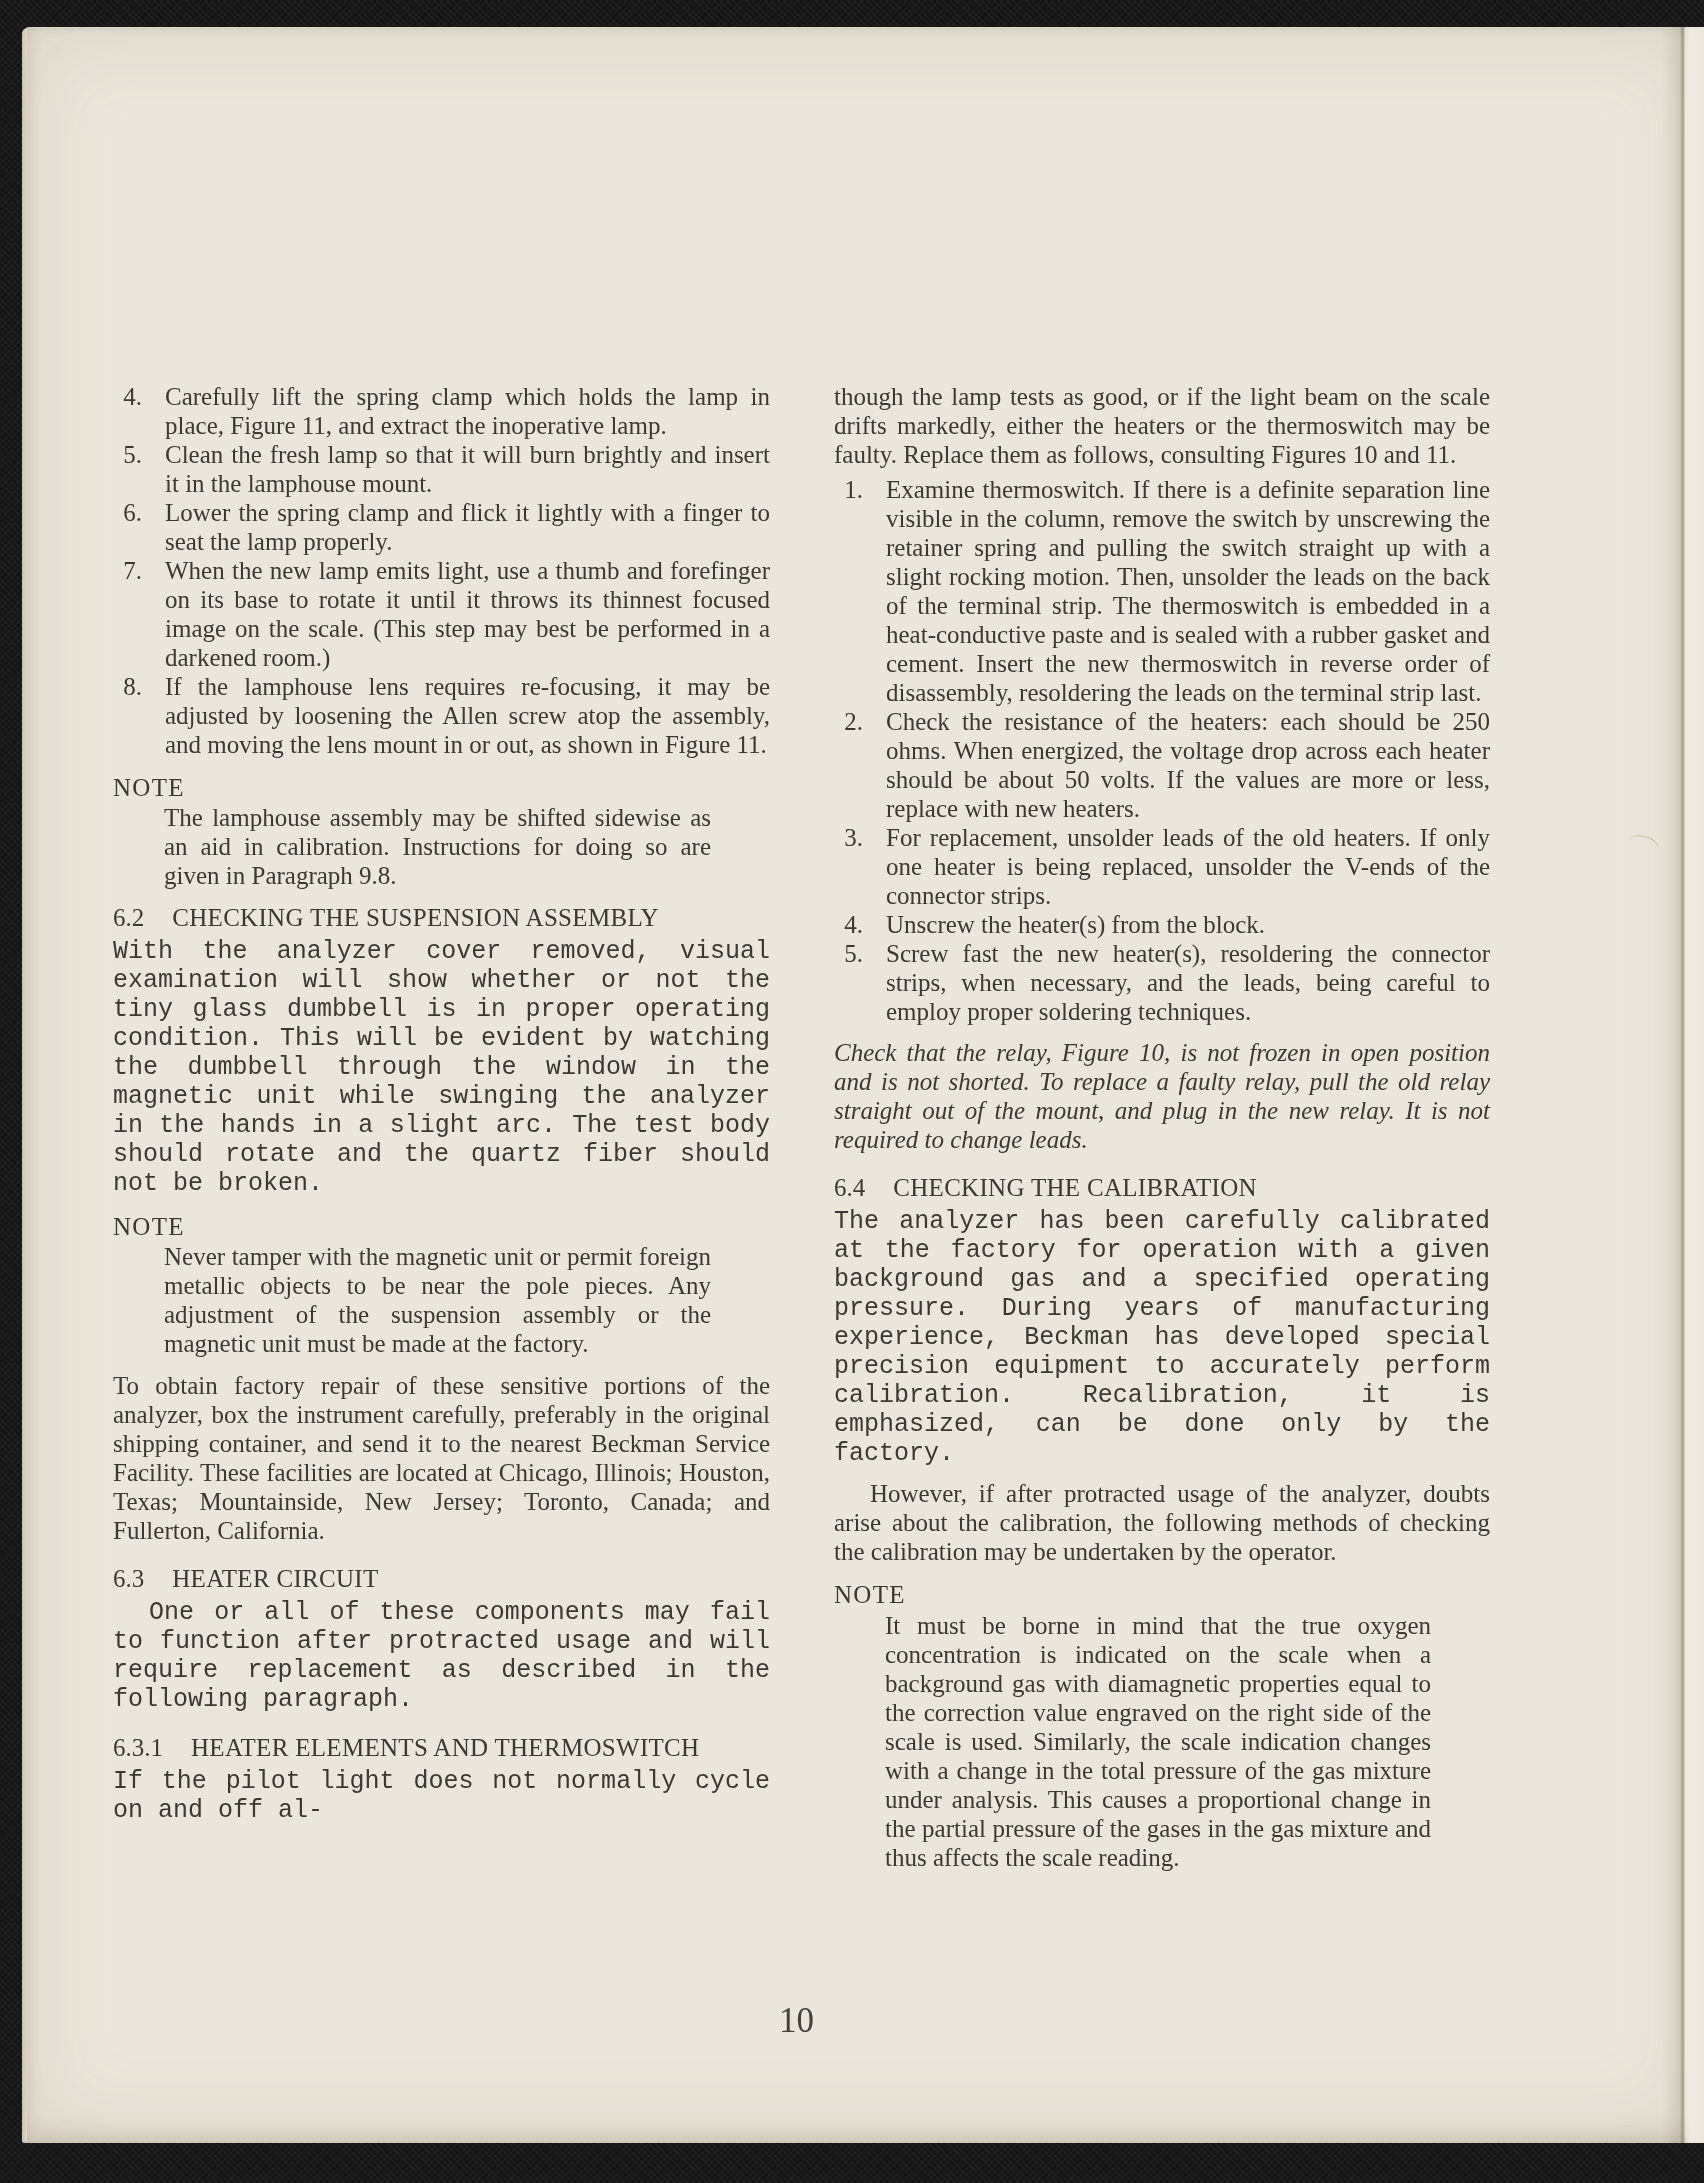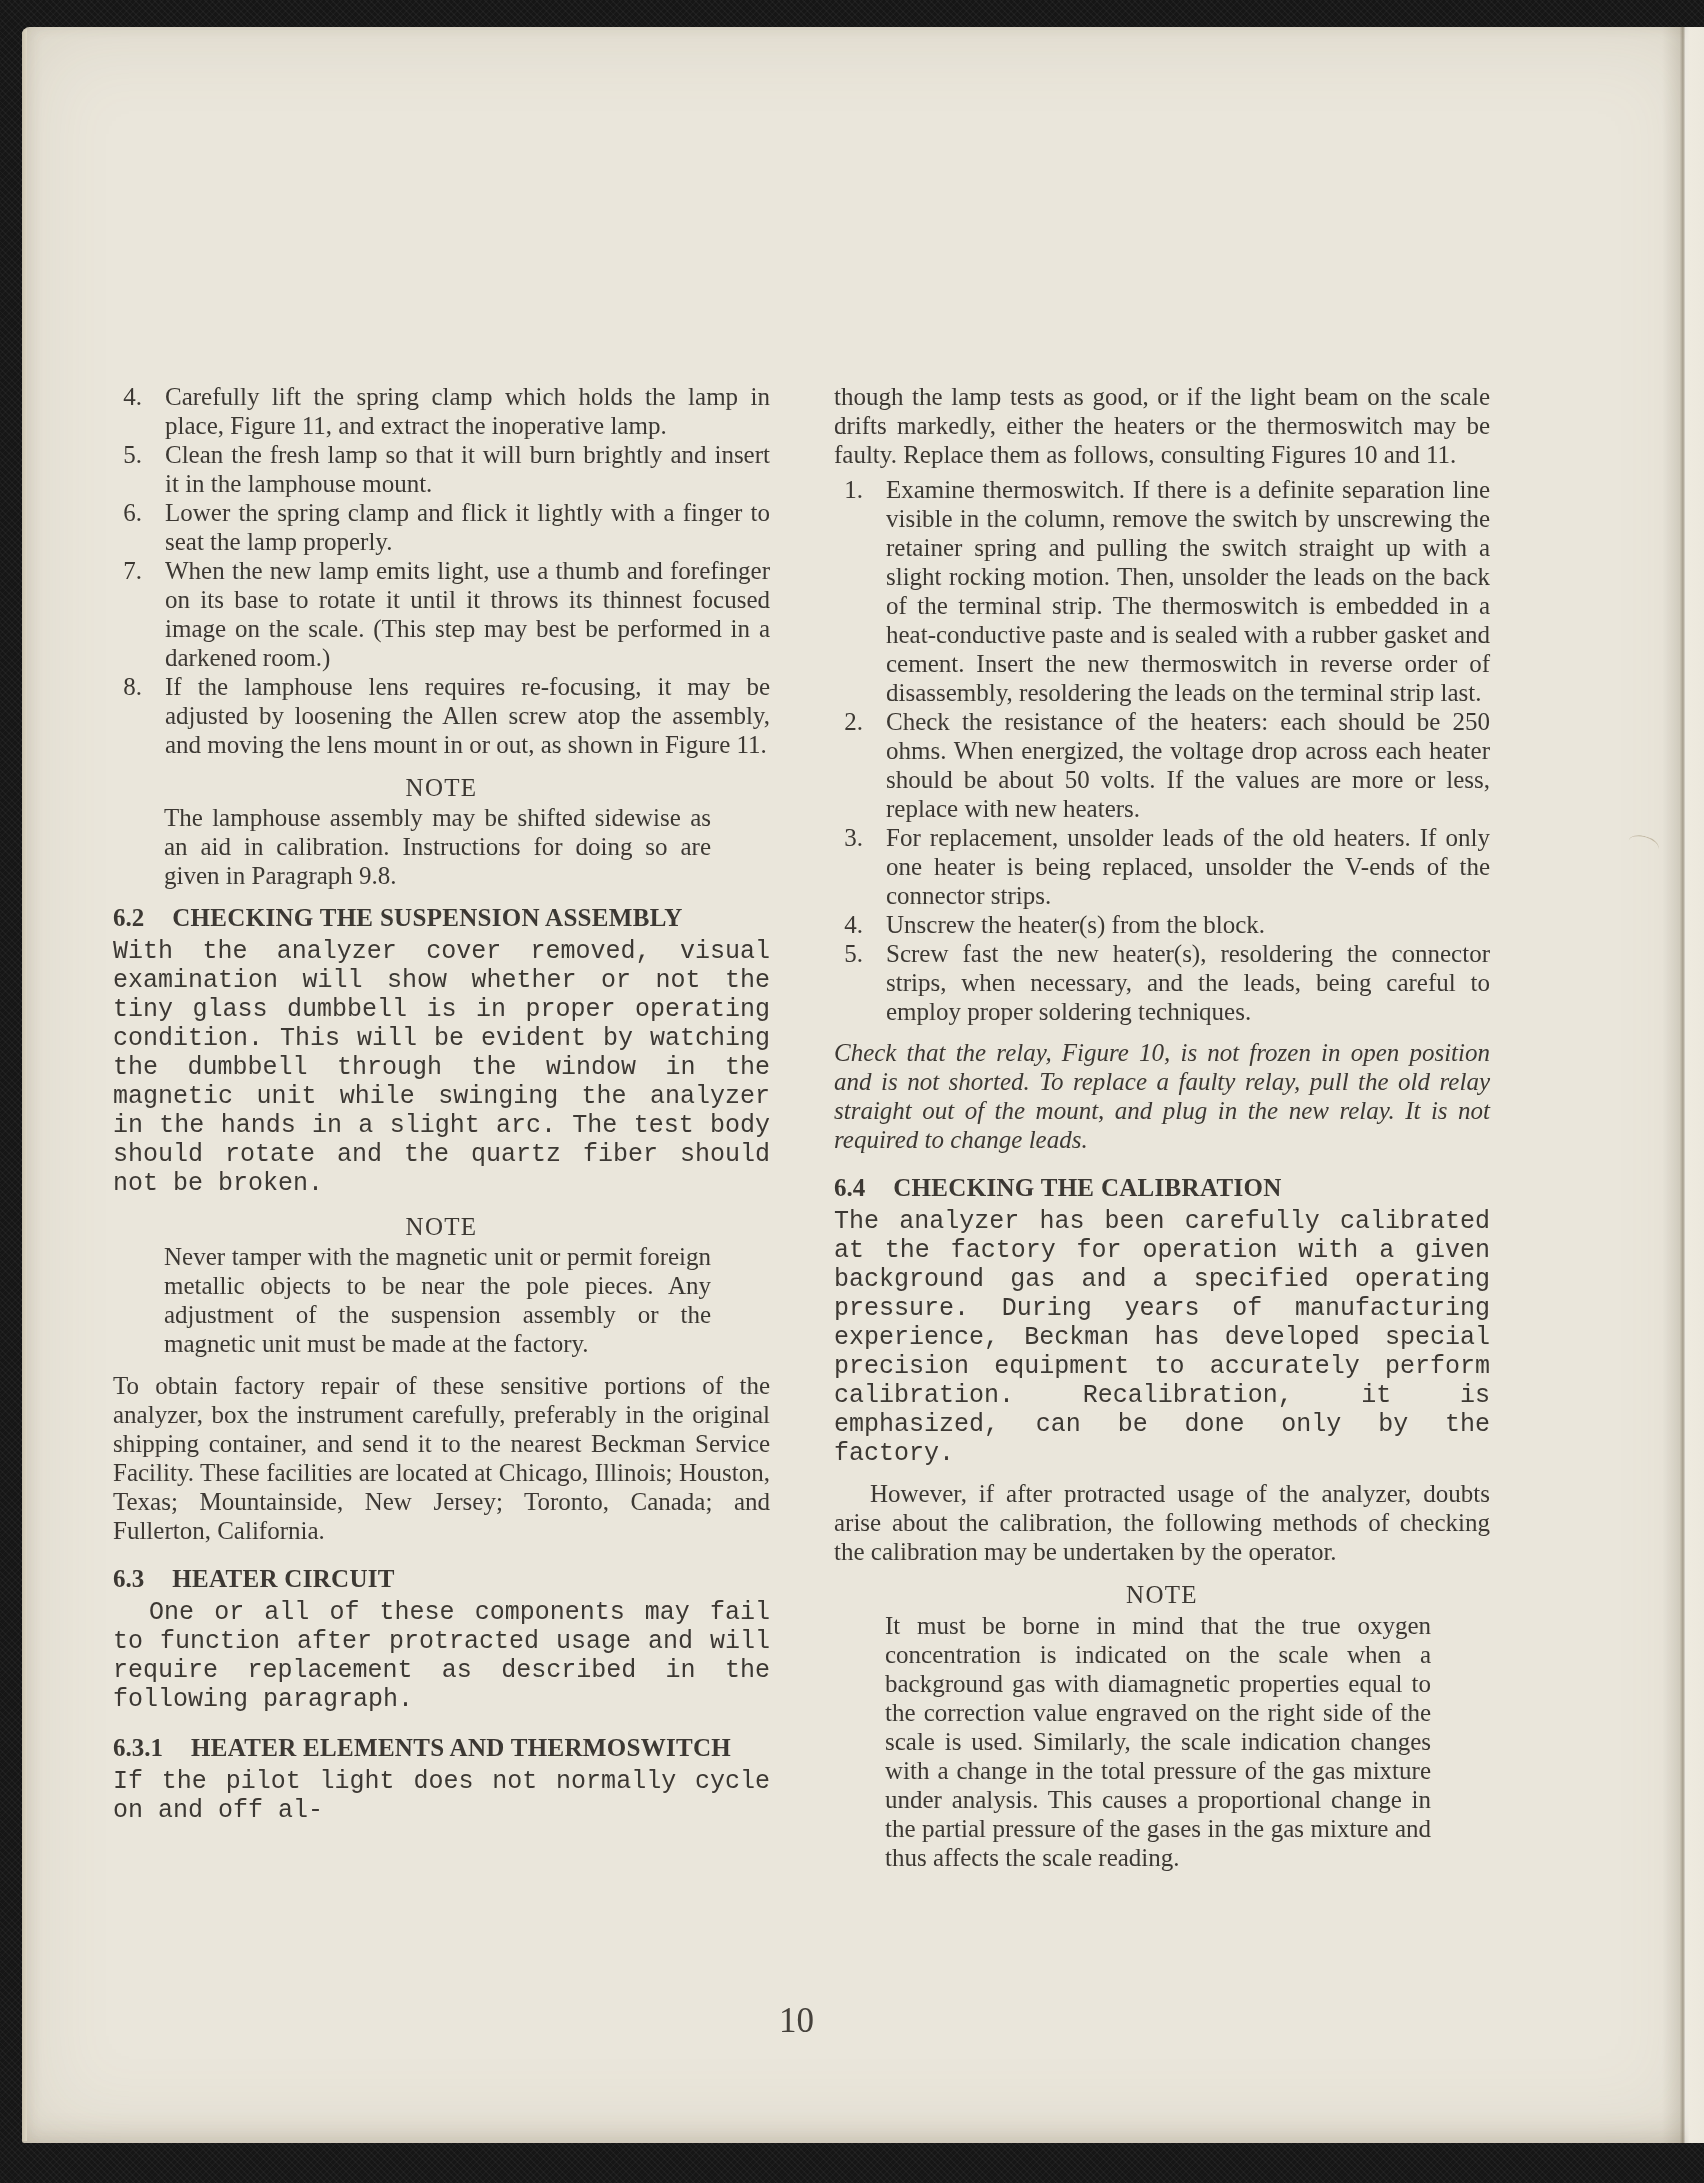--- a/index.html
+++ b/index.html
@@ -44,29 +44,29 @@
     position:absolute; top:382px;
     font-size:25px; line-height:29px;
     text-rendering:optimizeLegibility;
   }
   .col-left  { left:113px;  width:657px; }
   .col-right { left:834px; width:656px; }
   .col > :first-child { margin-top:0 !important; }
 
   .para { margin:11.5px 0 0 0; text-align:justify; }
   .para.indent { text-indent:36px; }
-  .heading { margin:19px 0 0 0; font-size:25px; font-weight:bold; letter-spacing:0.3px; white-space:nowrap; }
+  .heading { margin:19px 0 0 0; font-size:25px; font-weight:normal; letter-spacing:0.3px; white-space:nowrap; }
   .heading .h-num { display:inline-block; margin-right:28px; letter-spacing:0; }
   .heading + .para { margin-top:5.1px;font-family:Liberation Mono, monospace; }
   .li { display:flex; margin:0; }
   .para + .li { margin-top:6.4px; }
   .li + .para { margin-top:11.5px;font-style:italic; }
   .li .num { flex:0 0 52px; padding-left:10.2px; box-sizing:border-box; }
   .li .li-text { flex:1 1 auto; text-align:justify; }
-  .note-label { margin-top:14px; text-align:center; letter-spacing:1.3px; }
+  .note-label { margin-top:14px; letter-spacing:1.3px; }
   .note { margin:1.3px 59px 0 51px; text-align:justify; }
   .note + * { margin-top:12.7px; }
   .page-number {
     position:absolute; left:755px; top:2001px; width:83px;
     font-size:35px; text-align:center; color:#46423c;
   }
 </style>
 </head>
 <body>
 

